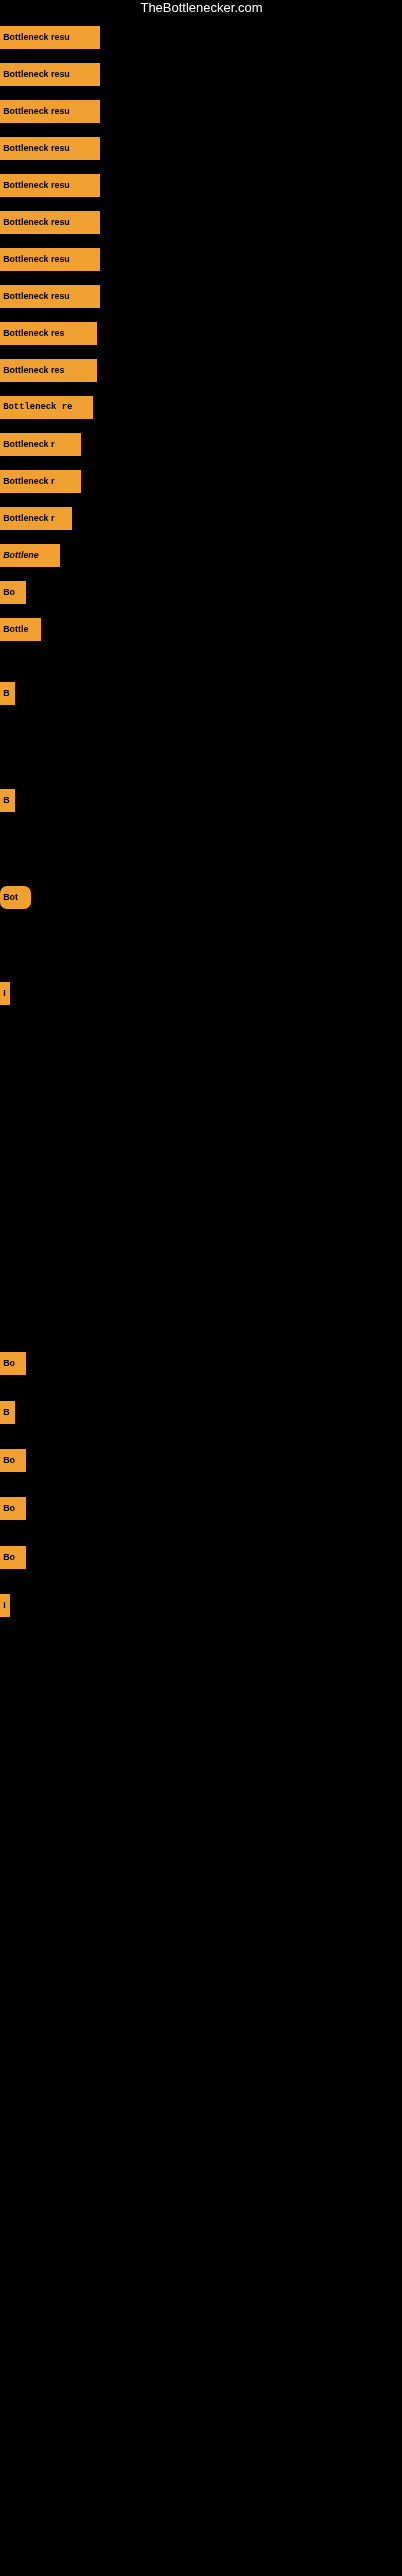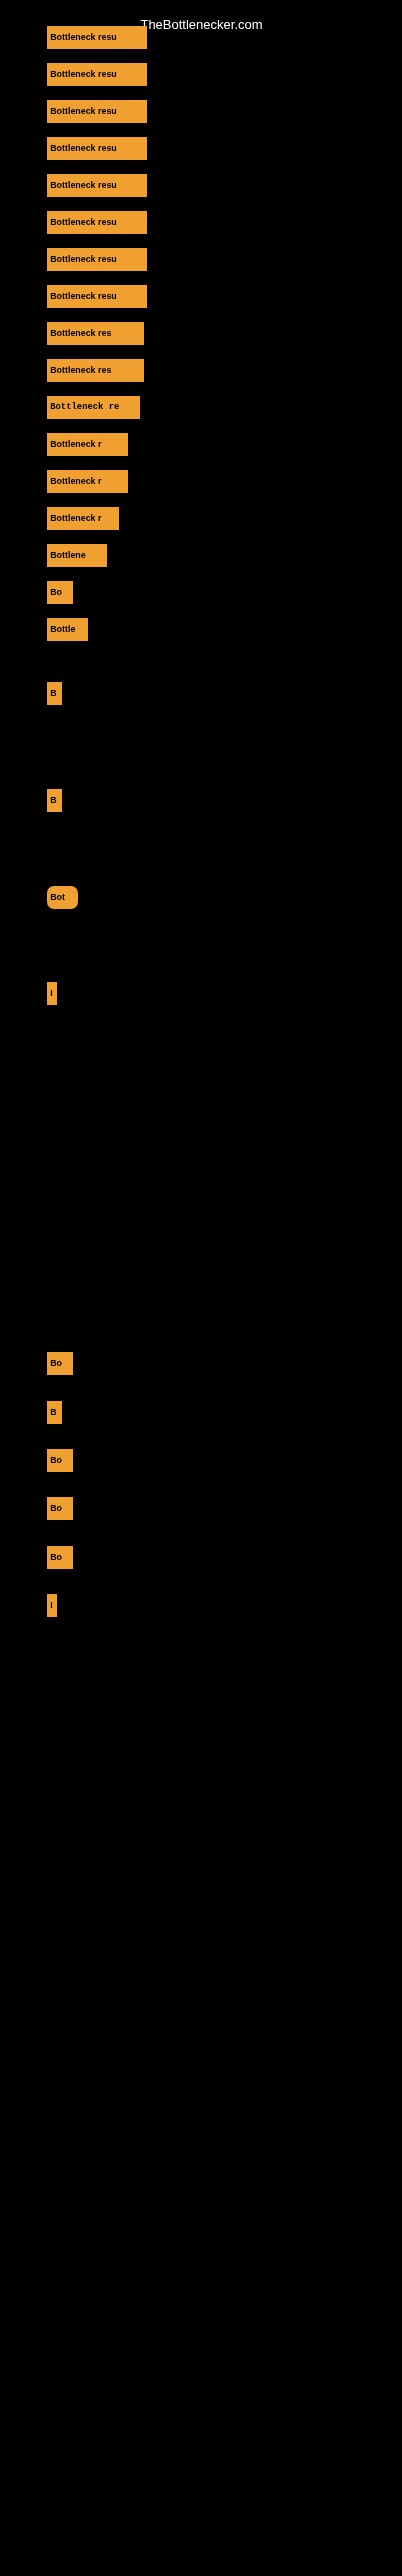--- a/index.html
+++ b/index.html
@@ -13,33 +13,32 @@
       width: 403px;
       min-height: 2576px;
       font-family: Arial, sans-serif;
       position: relative;
     }
 
     .site-title {
       text-align: center;
       color: #ffffff;
       font-size: 13px;
-      padding: 17px 0;
+      padding: 0 0;
       position: absolute;
       top: 0;
       left: 0;
       right: 0;
     }
 
     .bar-container {
       position: absolute;
       left: 0;
       display: flex;
       align-items: flex-end;
-      margin-left: 47px;
     }
 
     .bar-label {
       background-color: #f0a030;
       color: #000000;
       font-size: 8.9px;
       font-weight: bold;
       padding: 1.6px 3.2px;
       white-space: nowrap;
       overflow: hidden;
@@ -89,21 +88,21 @@
 <div class="bar-container" style="top: 433px; width: 81px; height: 22.5px;">
     <div class="bar-label" style="width: 81px;">Bottleneck r</div>
   </div>
 <div class="bar-container" style="top: 470px; width: 81px; height: 22.5px;">
     <div class="bar-label" style="width: 81px;">Bottleneck r</div>
   </div>
 <div class="bar-container" style="top: 507px; width: 72px; height: 22.5px;">
     <div class="bar-label" style="width: 72px;">Bottleneck r</div>
   </div>
 <div class="bar-container" style="top: 544px; width: 60px; height: 22.5px;">
-    <div class="bar-label" style="width: 60px;">Bottlene</div>
+    <div class="bar-label" style="width: 60px; font-style: italic;">Bottlene</div>
   </div>
 <div class="bar-container" style="top: 581px; width: 26px; height: 22.5px;">
     <div class="bar-label" style="width: 26px;">Bo</div>
   </div>
 <div class="bar-container" style="top: 618px; width: 41px; height: 22.5px;">
     <div class="bar-label" style="width: 52px;">Bottle</div>
   </div>
 <div class="bar-container" style="top: 682px; width: 14.5px; height: 22.5px;">
     <div class="bar-label" style="width: 14.5px;">B</div>
   </div>

